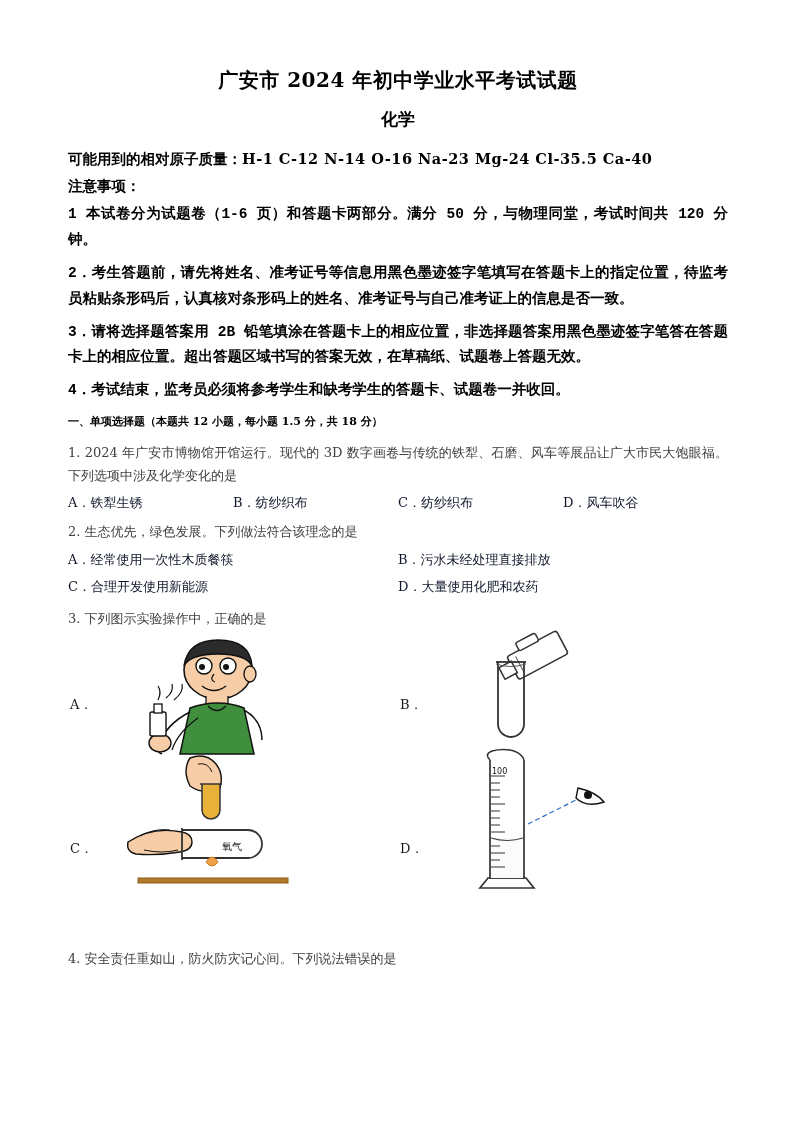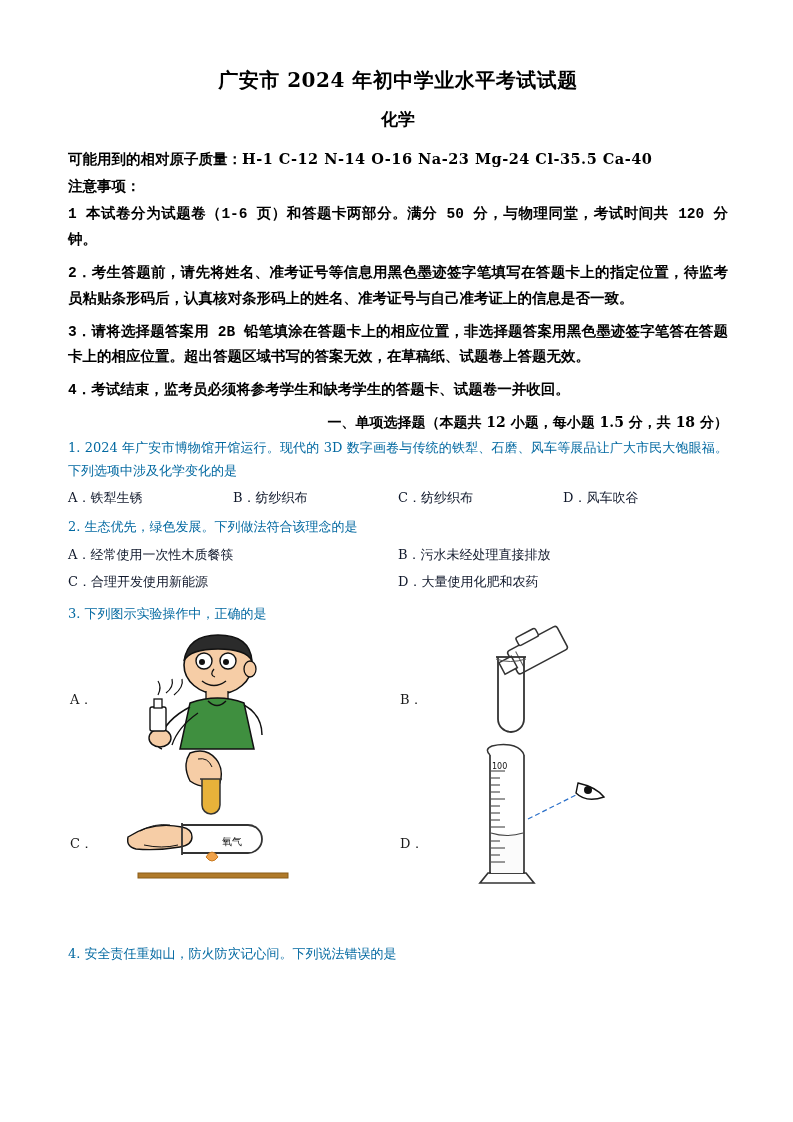--- a/index.html
+++ b/index.html
@@ -60,32 +60,31 @@
   .para {
     font-size: 14.5px;
     font-weight: bold;
     line-height: 1.78;
     margin: 0 0 7px 0;
     text-align: justify;
     text-justify: inter-ideograph;
     font-family: Liberation Mono, monospace;
   }
   .section-head {
-    font-size: 14px;
-    font-weight: bold;
-    margin: 10px 0 5px 0;
-    text-align: right;
+    font-size: 11px;
+    font-weight: bold;
+    margin: 10px 0 13px 0;
   }
   .q {
     font-size: 13px;
     line-height: 1.75;
     margin: 0 0 7px 0;
     text-align: justify;
     text-justify: inter-ideograph;
-    color: #0369a1;
+    color: #404040;
   }
   .opts-row {
     display: flex;
     font-size: 13px;
     margin: 0 0 9px 0;
     color: #0f172a;
   }
   .opts-row.four > div {
     flex: 0 0 25%;
   }

